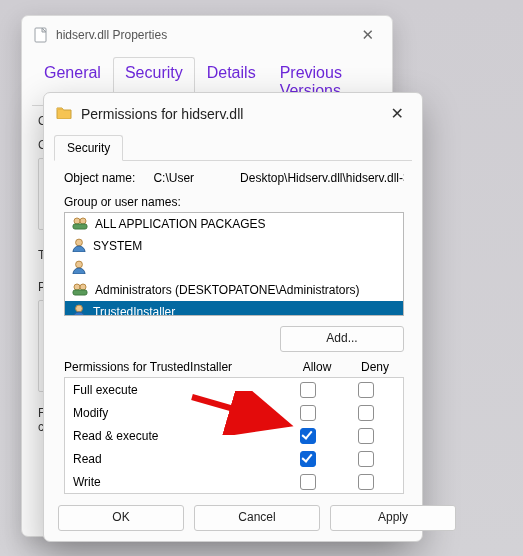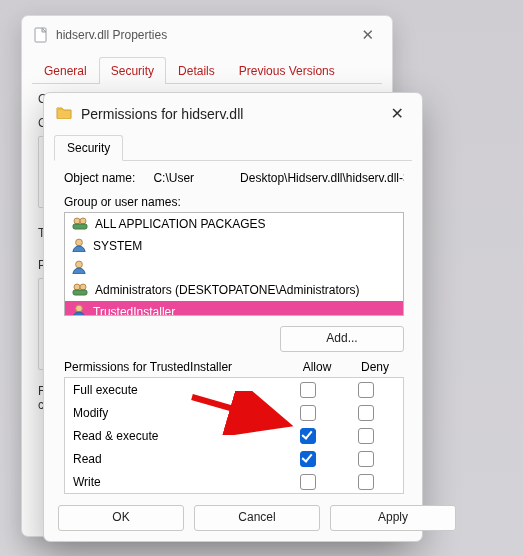--- a/index.html
+++ b/index.html
@@ -3,39 +3,39 @@
 <meta charset="utf-8">
 <style>
   html,body{margin:0;padding:0;width:523px;height:556px;font-family:"Segoe UI",Tahoma,sans-serif;font-size:12px;color:#000;background:#f0f0f0;overflow:hidden}
   .canvas{position:relative;width:523px;height:556px;background:linear-gradient(180deg,#cfcdd2 0%,#d3d2d6 100%)}
   
   .prop-win{position:absolute;left:21px;top:15px;width:370px;height:520px;background:#fbfbfb;border:1px solid #d9d9d9;border-radius:7px;box-shadow:0 8px 24px rgba(0,0,0,.18)}
   .prop-title{display:flex;align-items:center;gap:8px;padding:8px 10px 6px 12px;color:#555}
   .prop-title .spacer{flex:1}
   .prop-title .x{font-size:15px;color:#666;padding:2px 8px}
   .prop-tabs{display:flex;gap:0;border-bottom:1px solid #d7d7d7;margin:4px 10px 0 10px}
-  .prop-tabs .tab{padding:6px 11px;font-size:12px;color:#b91c1c;border:1px solid transparent;border-bottom:none;border-radius:3px 3px 0 0;position:relative;top:1px;background:transparent}
+  .prop-tabs .tab{padding:6px 11px;font-size:16px;color:#6d28d9;border:1px solid transparent;border-bottom:none;border-radius:3px 3px 0 0;position:relative;top:1px;background:transparent}
   .prop-tabs .tab.active{border-color:#d7d7d7;background:#fbfbfb}
   .prop-body{padding:8px 16px;color:#333}
   .prop-label{margin:8px 0 6px 0}
   .ghost-box{border:1px solid #d7d7d7;border-radius:2px;height:40px;margin:4px 0}
   
   .perm-win{position:absolute;left:43px;top:92px;width:378px;height:448px;background:#fbfbfb;border:1px solid #cfcfcf;border-radius:7px;box-shadow:0 14px 36px rgba(0,0,0,.28)}
   .perm-title{display:flex;align-items:center;gap:9px;padding:9px 8px 7px 12px}
   .perm-title .t{font-size:14px;color:#222}
   .perm-title .spacer{flex:1}
   .perm-title .x{font-size:16px;color:#333;padding:2px 10px;cursor:default}
   .perm-tabs{display:flex;border-bottom:1px solid #d7d7d7;margin:2px 10px 0 10px}
   .perm-tabs .tab{padding:5px 12px;font-size:12px;border:1px solid #d7d7d7;border-bottom:1px solid #fbfbfb;border-radius:3px 3px 0 0;position:relative;top:1px;background:#fbfbfb}
   .perm-body{padding:10px 18px 8px 20px}
   .row1{display:flex;gap:18px;align-items:center;margin-bottom:10px;white-space:nowrap;overflow:hidden}
   .row1 .lbl{width:86px}
   .group-list{border:1px solid #b9b9b9;background:#fff;height:102px;overflow:hidden;margin-top:3px}
   .gl-item{display:flex;align-items:center;gap:6px;padding:2px 6px;height:18px}
-  .gl-item.sel{background:#ec4899;color:#fff}
+  .gl-item.sel{background:#0369a1;color:#fff}
   .gl-item.sel svg *{ }
   .btn-row{display:flex;justify-content:flex-end;gap:10px;margin:10px 0 8px 0}
   .btn{min-width:74px;height:24px;background:#fdfdfd;border:1px solid #c9c9c9;border-radius:3px;font-size:12px;padding:0 24px;line-height:22px;text-align:center;color:#222}
   .perm-head{display:flex;align-items:center;margin:8px 0 3px 0}
   .perm-head .name{flex:1}
   .perm-head .col{width:58px;text-align:center}
   .perm-table{border:1px solid #cfcfcf;background:#fff}
   .perm-row{display:flex;align-items:center;padding:2px 8px;height:19px;position:relative}
   .perm-row .label{flex:1}
   .perm-row .col{width:58px;text-align:center}

